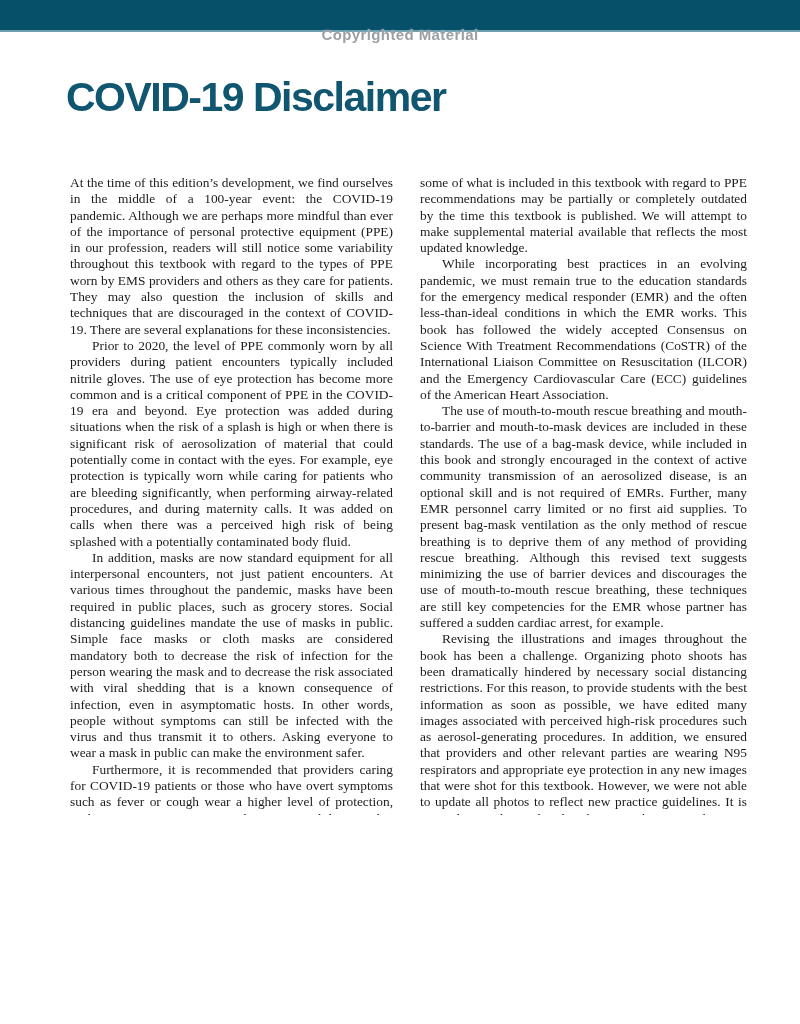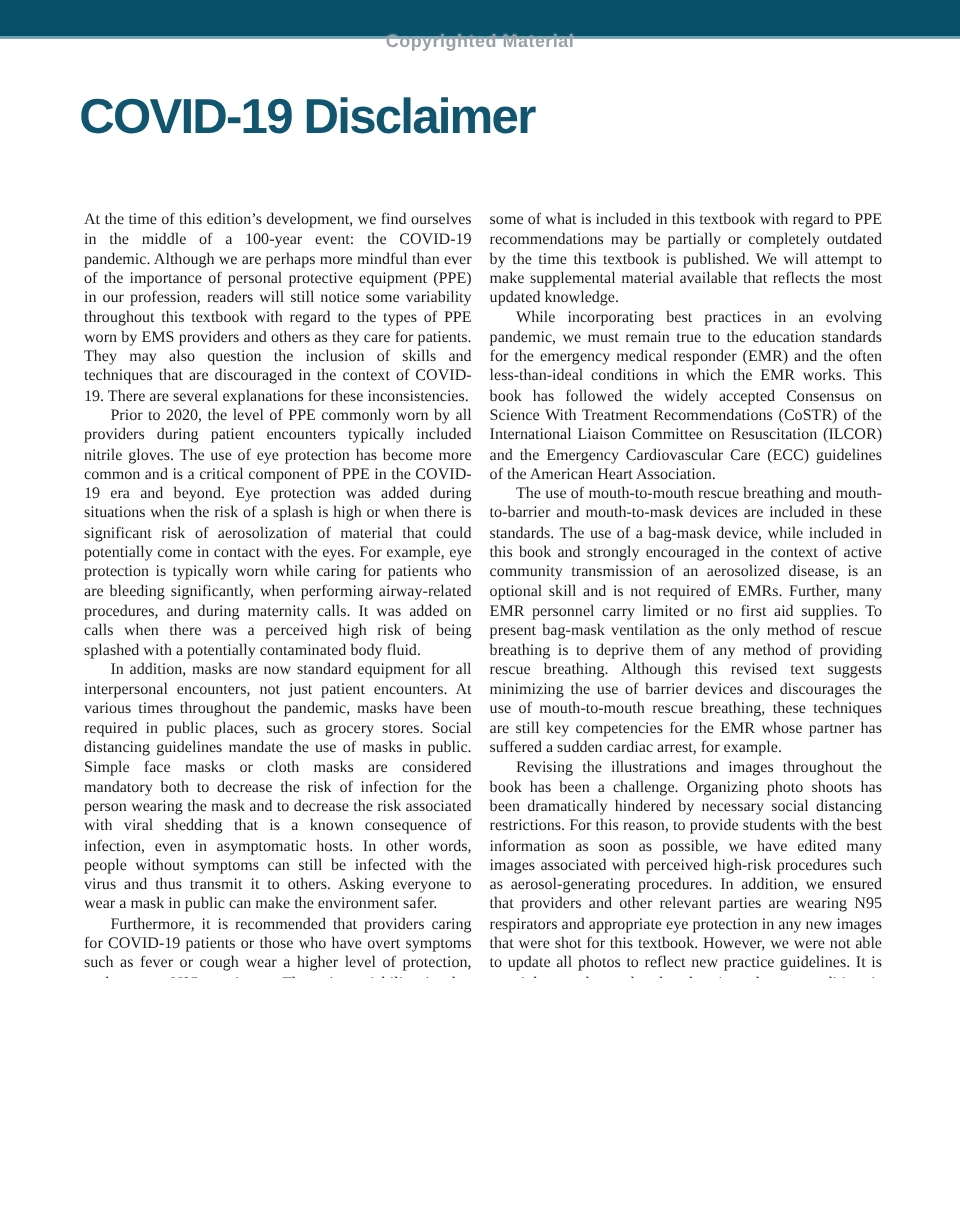--- a/index.html
+++ b/index.html
@@ -59,21 +59,21 @@
     top: 131px;
     text-align: justify;
     font-size: 13.4px;
     line-height: 16.3px;
     color: #1b1b1b;
     hyphens: auto;
     margin-top: 44px;
     -webkit-hyphens: auto;
   }
   .col-left  { left: 70px;  width: 323px; }
-  .col-right { left: 408px; width: 327px; }
+  .col-right { left: 420px; width: 327px; }
   .col p { margin: 0; padding: 0; }
   .col p.indent { text-indent: 22px; }
   .folio {
     position: absolute;
     top: 961px;
     left: 700px;
     width: 36px;
     text-align: center;
     font-family: "Liberation Sans", sans-serif;
     font-weight: bold;

